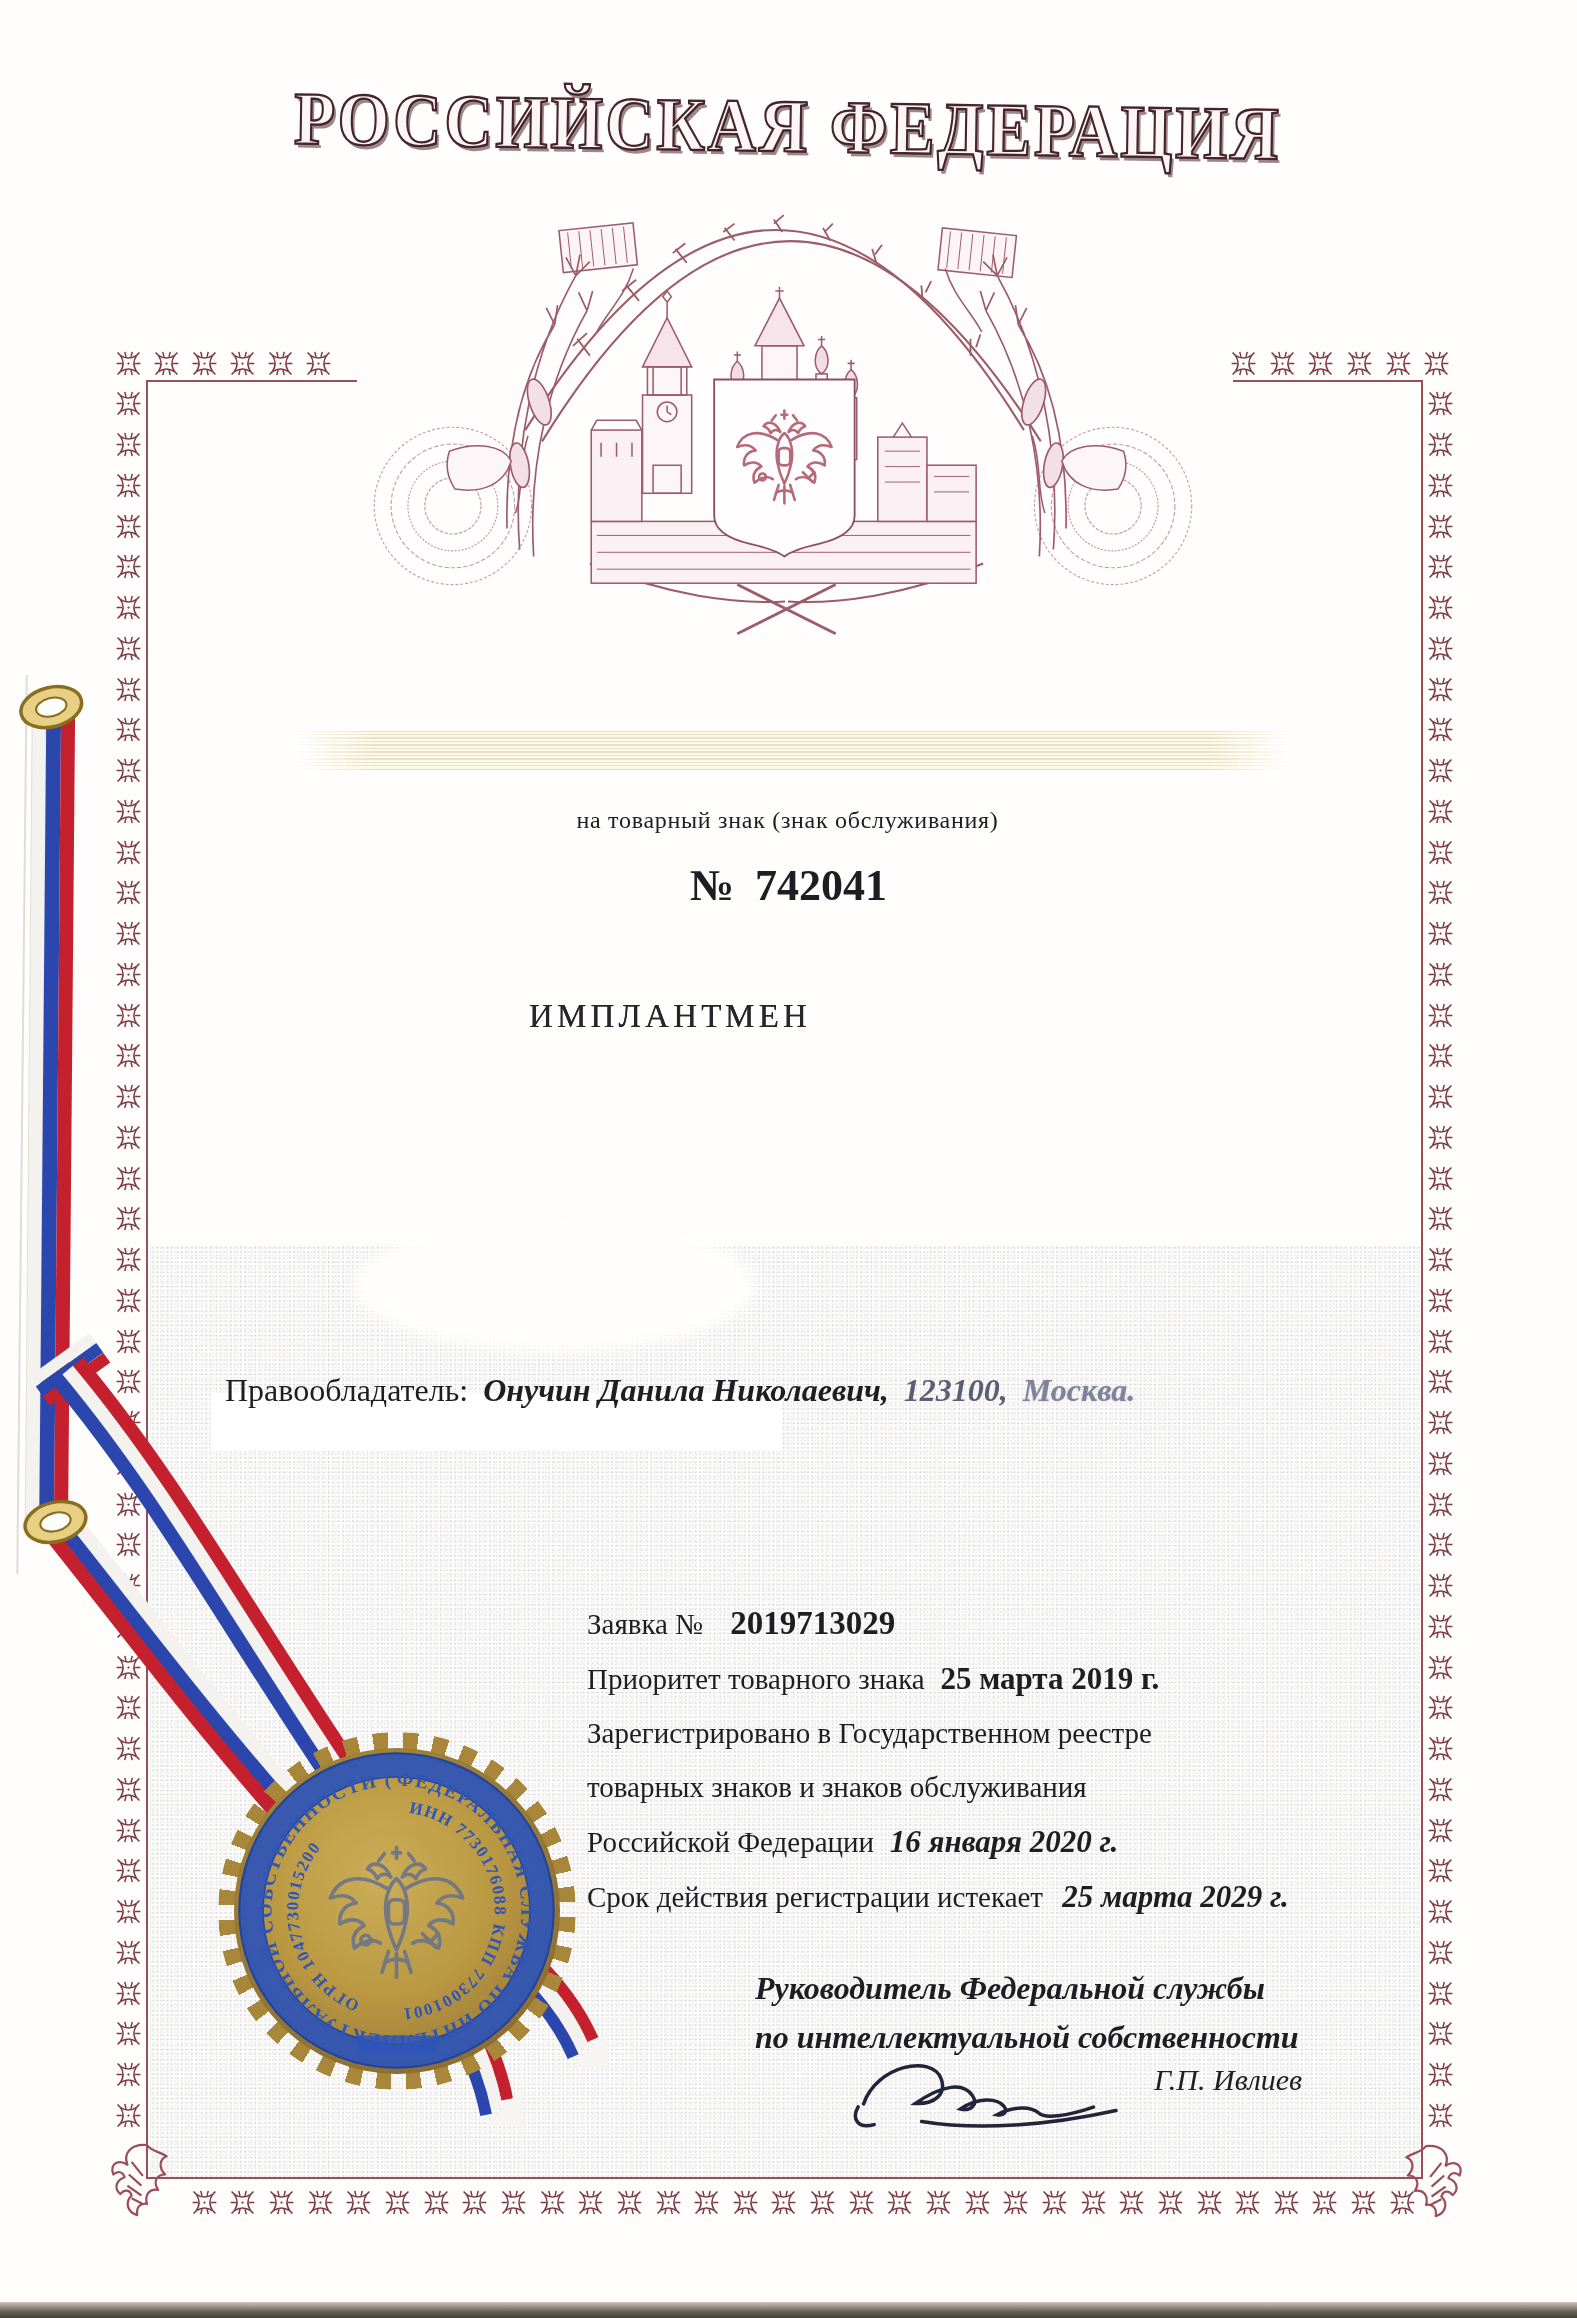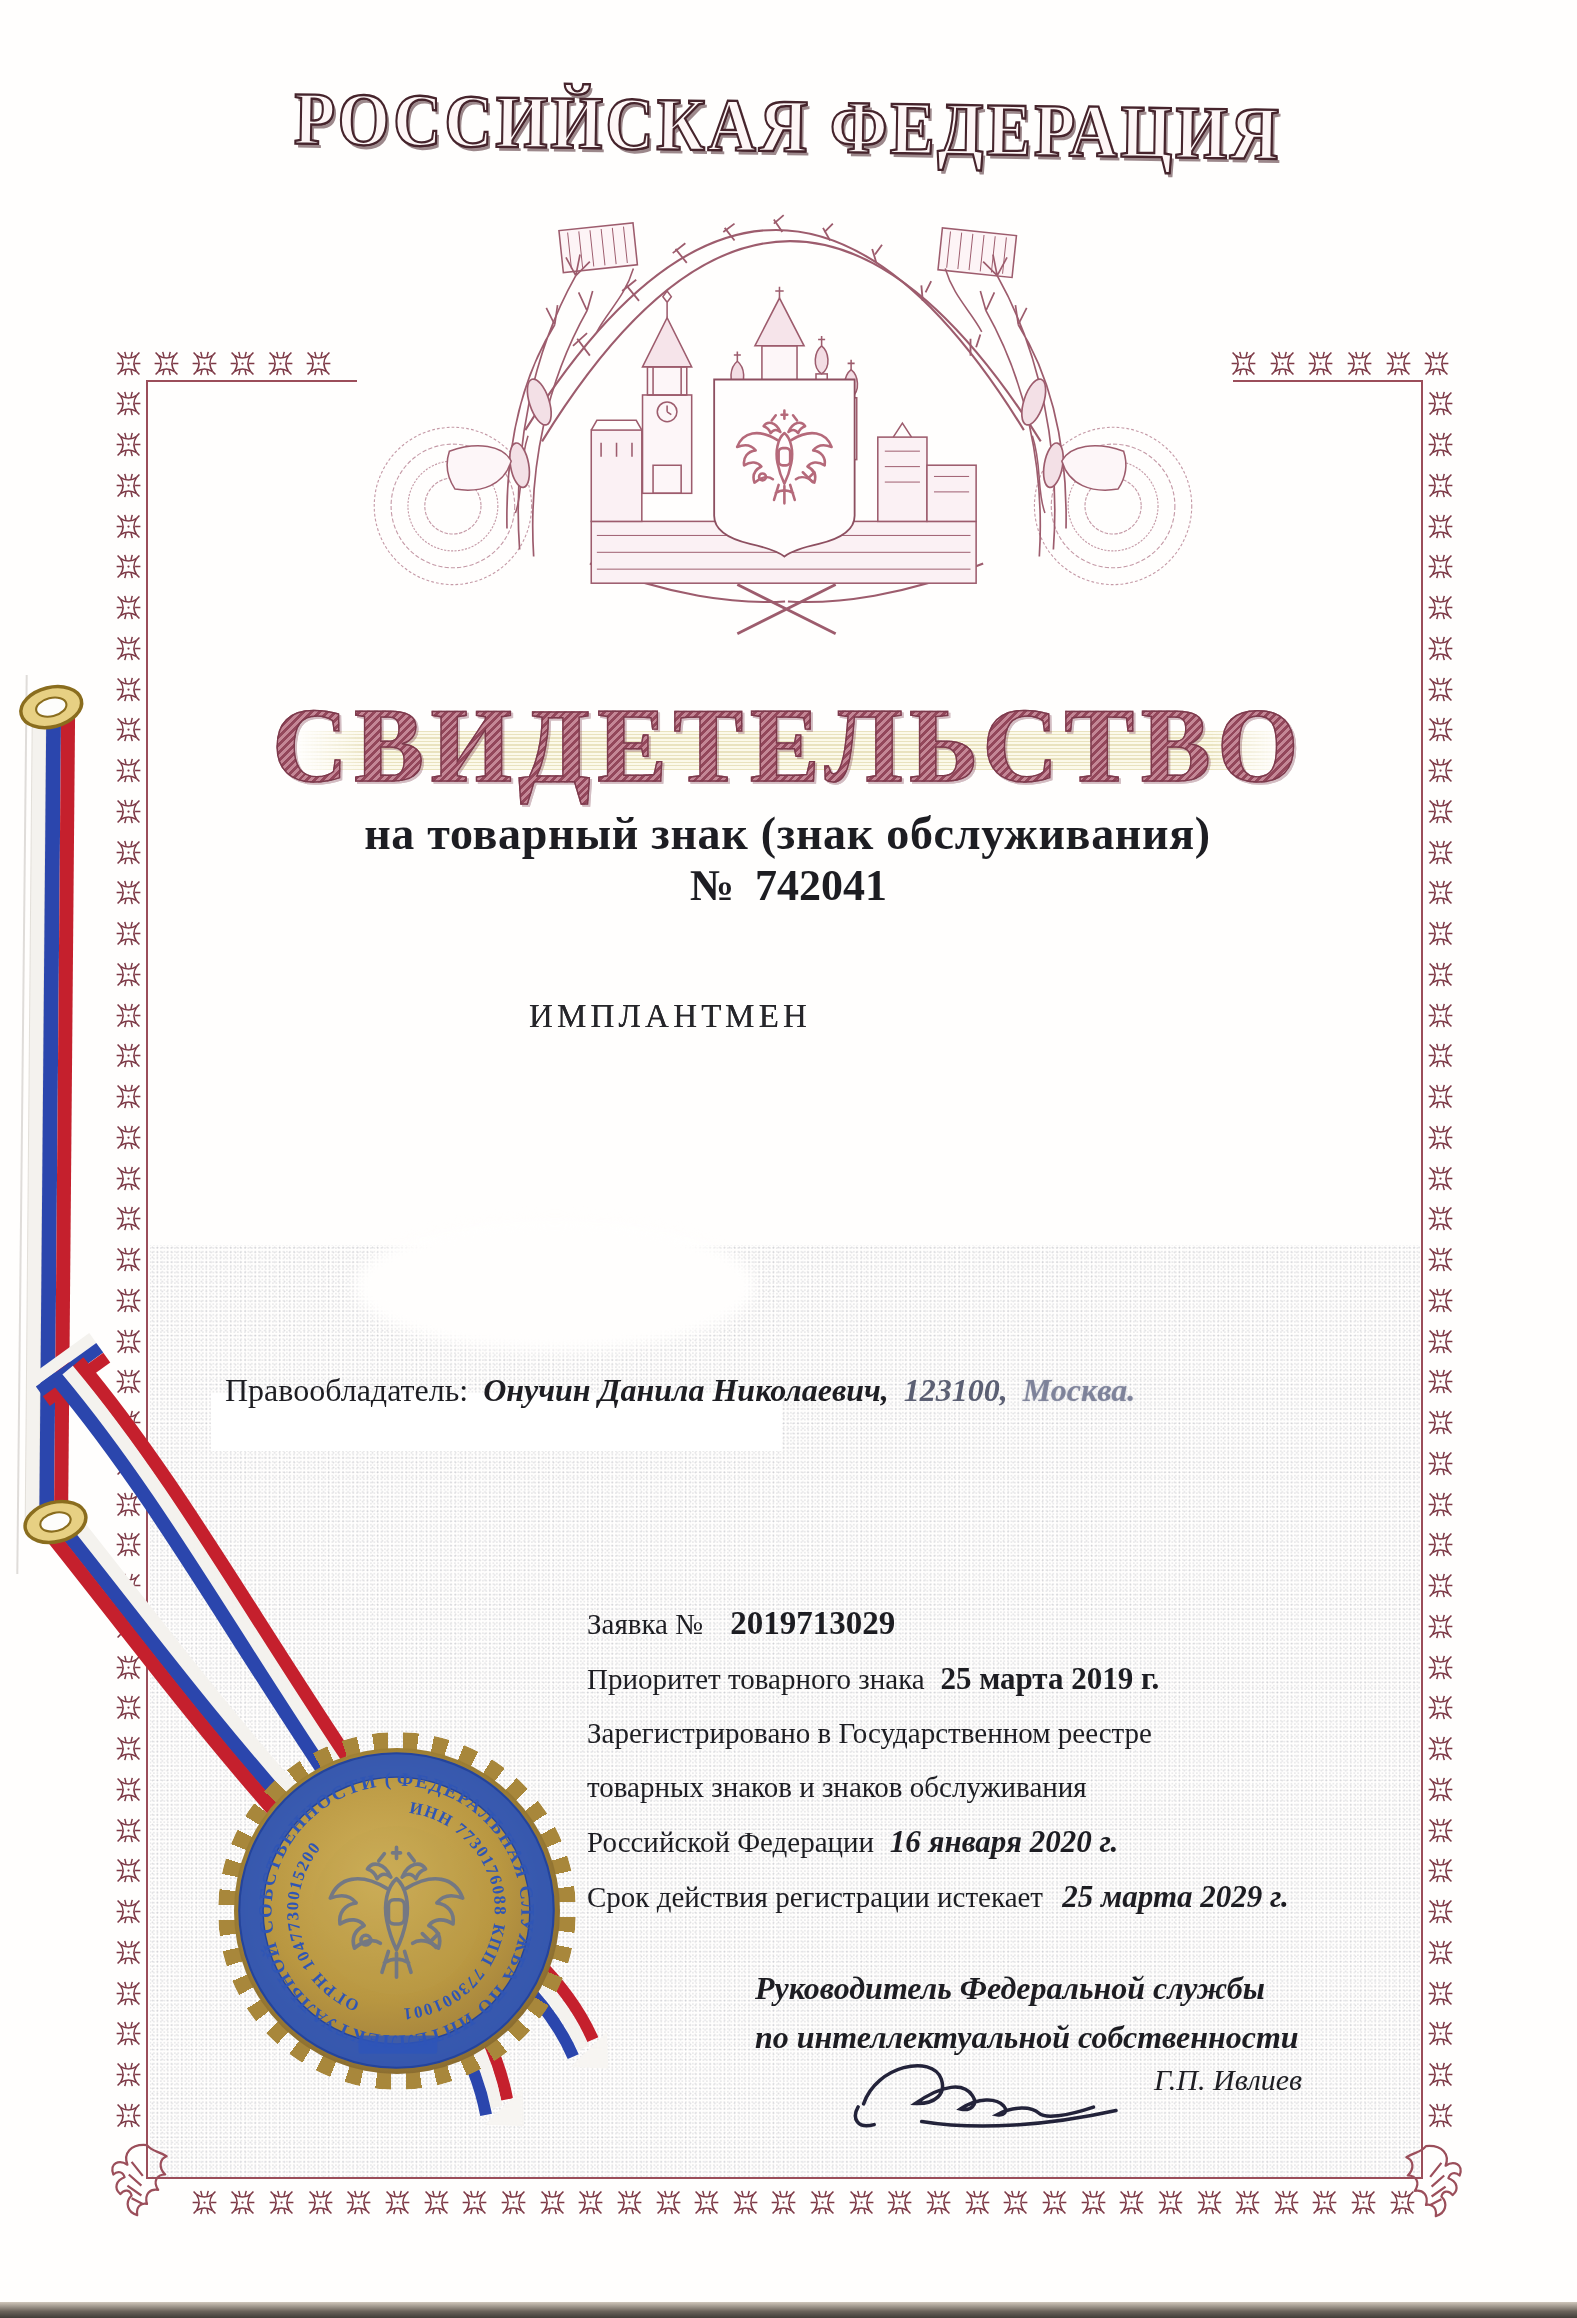--- a/index.html
+++ b/index.html
@@ -42,21 +42,21 @@
     background:linear-gradient(90deg,rgba(236,227,166,0) 0%,var(--band-yellow) 10%,var(--band-yellow) 88%,rgba(236,227,166,0) 100%);
     background-image:repeating-linear-gradient(0deg, rgba(205,190,110,.55) 0 1.4px, rgba(243,236,186,.35) 1.4px 3.5px);
     -webkit-mask:linear-gradient(90deg,transparent,black 8%,black 92%,transparent);}
   .title{left:0;top:685px;width:1577px;text-align:center;z-index:5;
     font-size:105px;font-weight:bold;letter-spacing:6.3px;
     background:repeating-linear-gradient(135deg,#c48796 0 2.8px,#93475b 2.8px 5.6px);
     -webkit-background-clip:text;background-clip:text;color:transparent;
     -webkit-text-stroke:1.4px #7c3a4c;
     filter:drop-shadow(2.1px 2.8px 0 rgba(130,70,85,.35));}
   .subtitle{left:0;top:807px;width:1575px;text-align:center;z-index:5;
-    font-size:46px;font-weight:bold;color:var(--ink);letter-spacing:0.7px;}
+    font-size:24px;font-weight:normal;color:var(--ink);letter-spacing:0.7px;}
   .cert-number{left:0;top:860px;width:1577px;text-align:center;z-index:5;
     font-size:44px;font-weight:bold;color:var(--ink);}
 
   
   .mark1{left:0;top:998px;width:1340px;text-align:center;font-size:33px;letter-spacing:4.2px;
     color:#26262a;z-index:5;text-shadow:0 0 0.4px #26262a;}
   .mark2{left:0;top:1090px;width:1577px;text-align:center;font-size:33px;letter-spacing:4.2px;
     color:#26262a;z-index:5;text-shadow:0 0 0.4px #26262a;}
 
   
@@ -627,21 +627,20 @@
       </g>
 
       <g>
         <path d="M527 398 H727 V592 Q727 620 676 632 Q640 640 627 650 Q614 640 578 632 Q527 620 527 592 Z" fill="#fffdfd" stroke="#8d4f60" stroke-width="2.6"></path>
         <use href="#eagle-sym" x="545" y="425" width="164" height="156" color="#b5697a"></use>
       </g>
     </g>
   </svg>
 
   <div class="abs title-band"></div>
-  <div class="abs title">СВИДЕТЕЛЬСТВО</div>
   <div class="abs subtitle">на товарный знак (знак обслуживания)</div>
   <div class="abs cert-number">
     <span>№</span>
     <span style="margin-left:9.8px">742041</span>
   </div>
 
   <div class="abs mark1">ИМПЛАНТМЕН</div>
 
   <div class="abs holder">
     <span>Правообладатель:</span>

